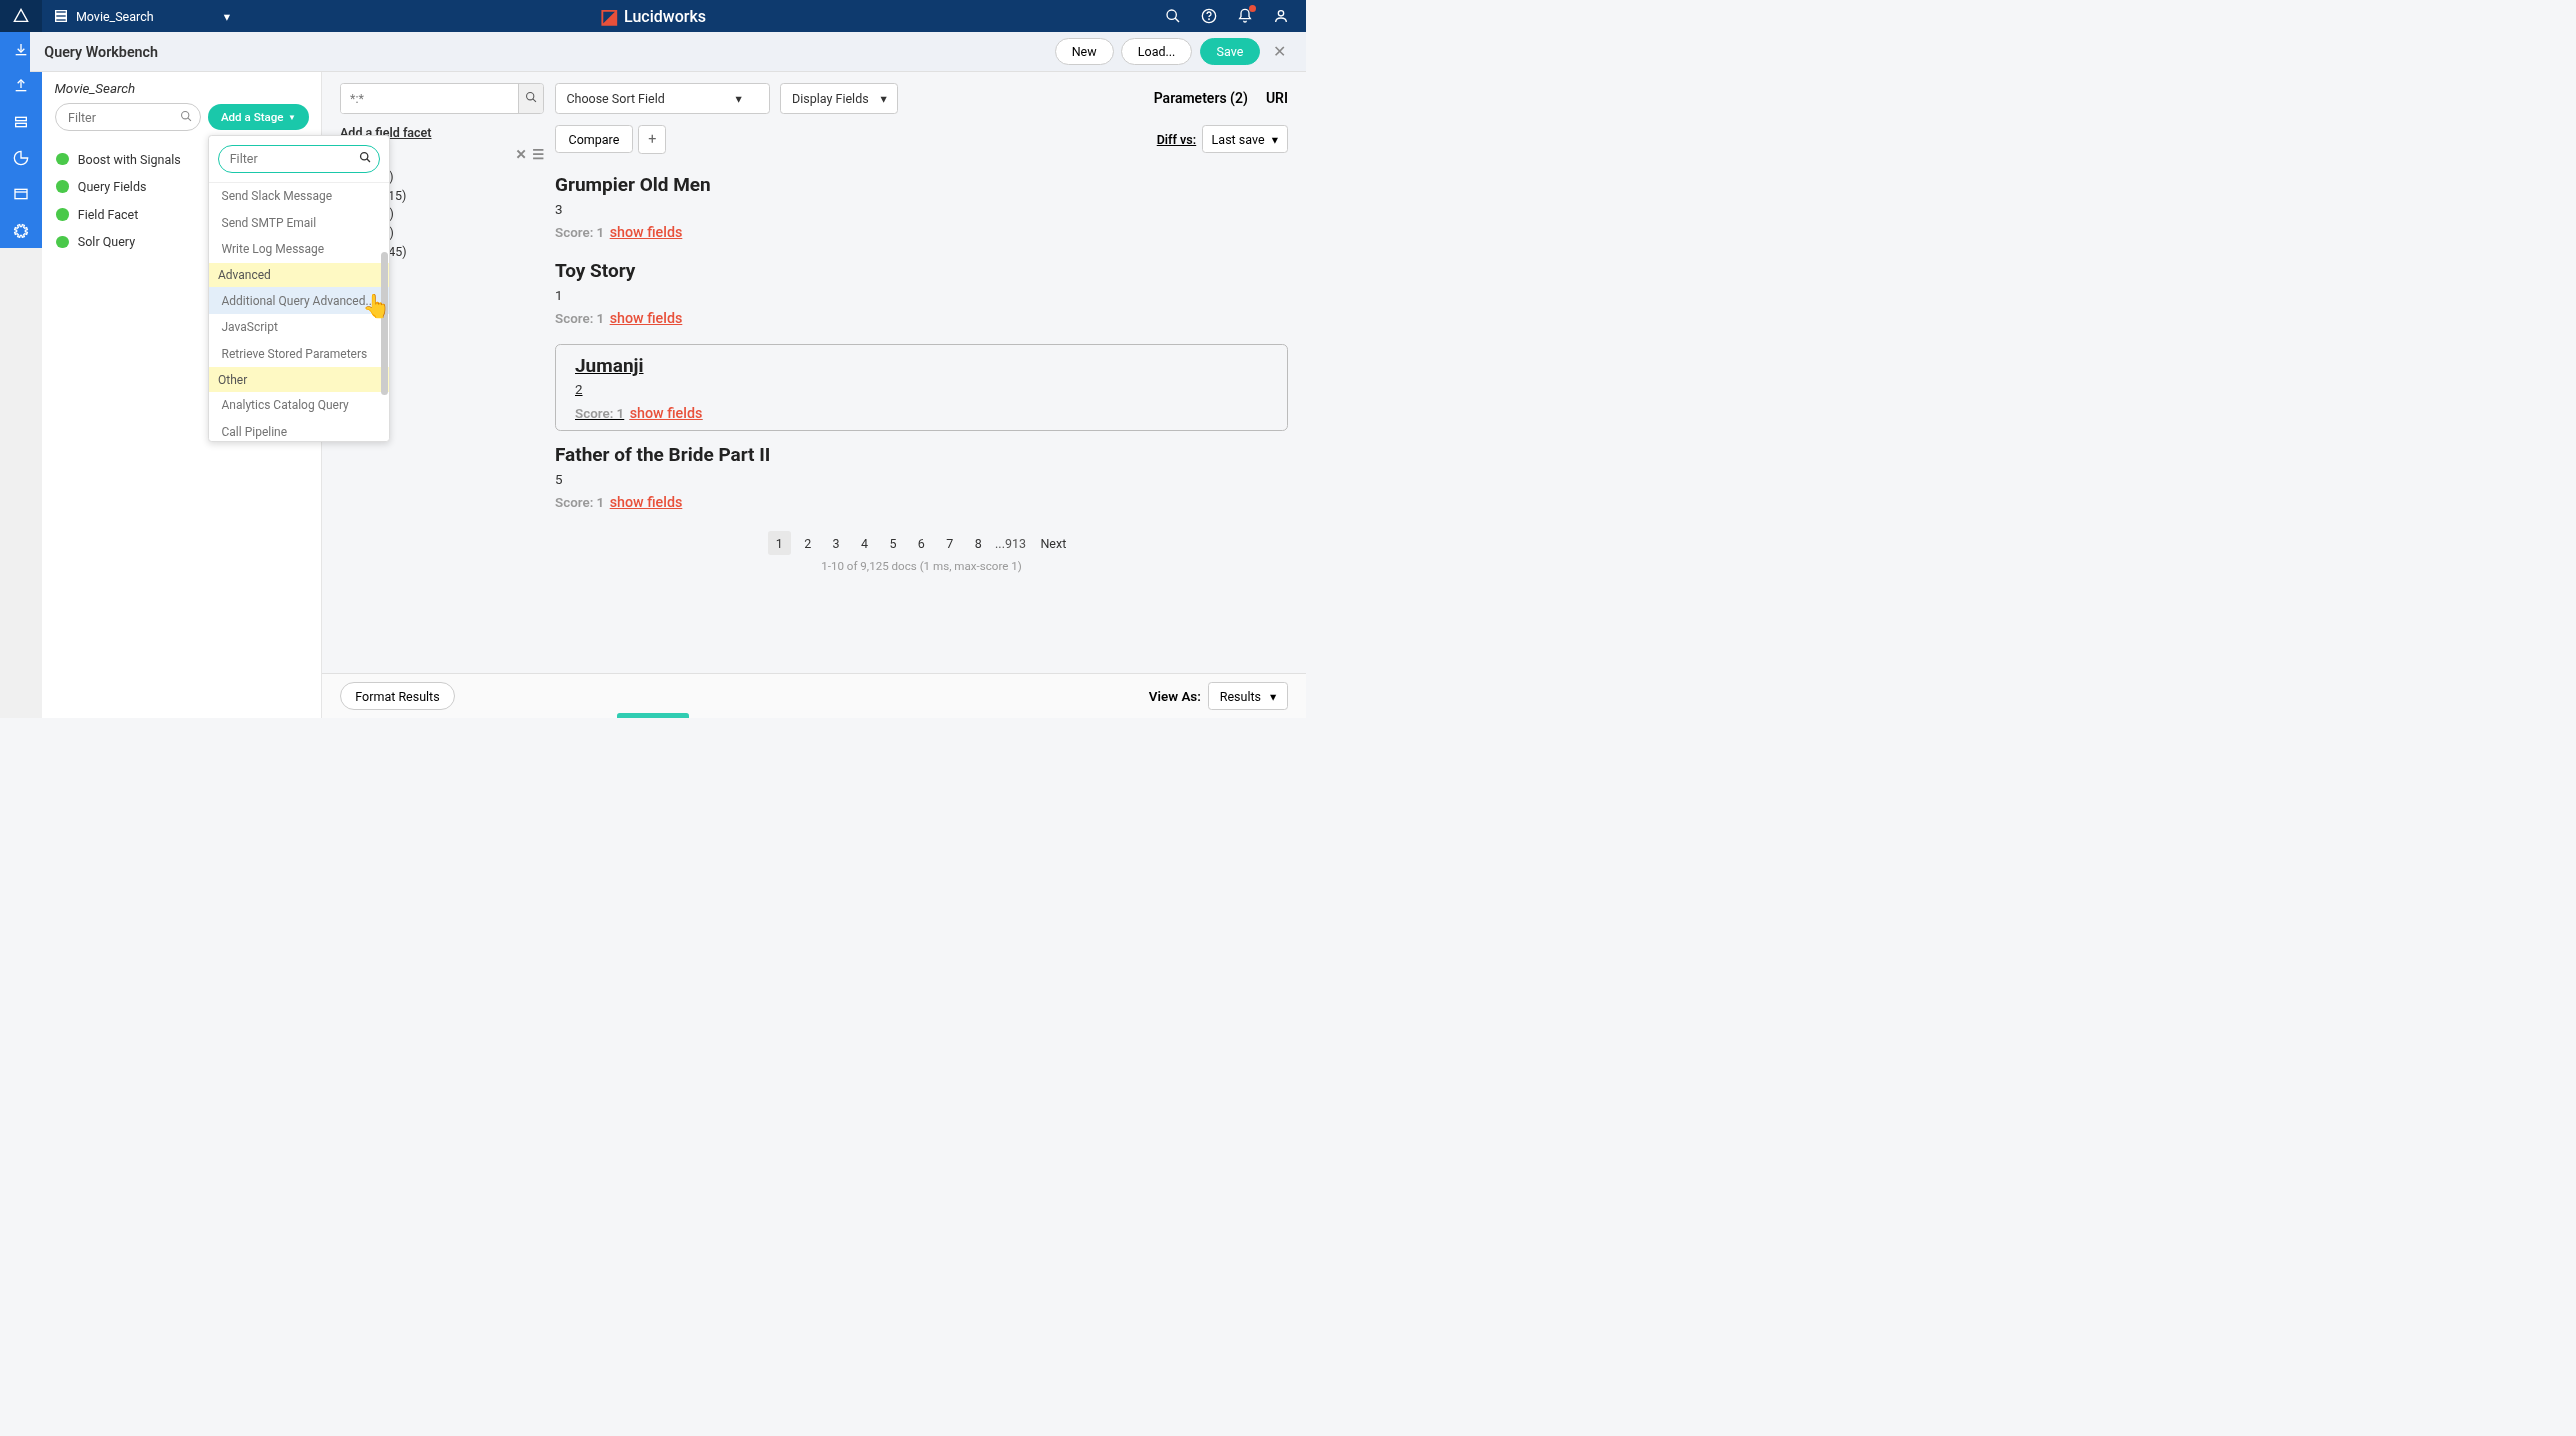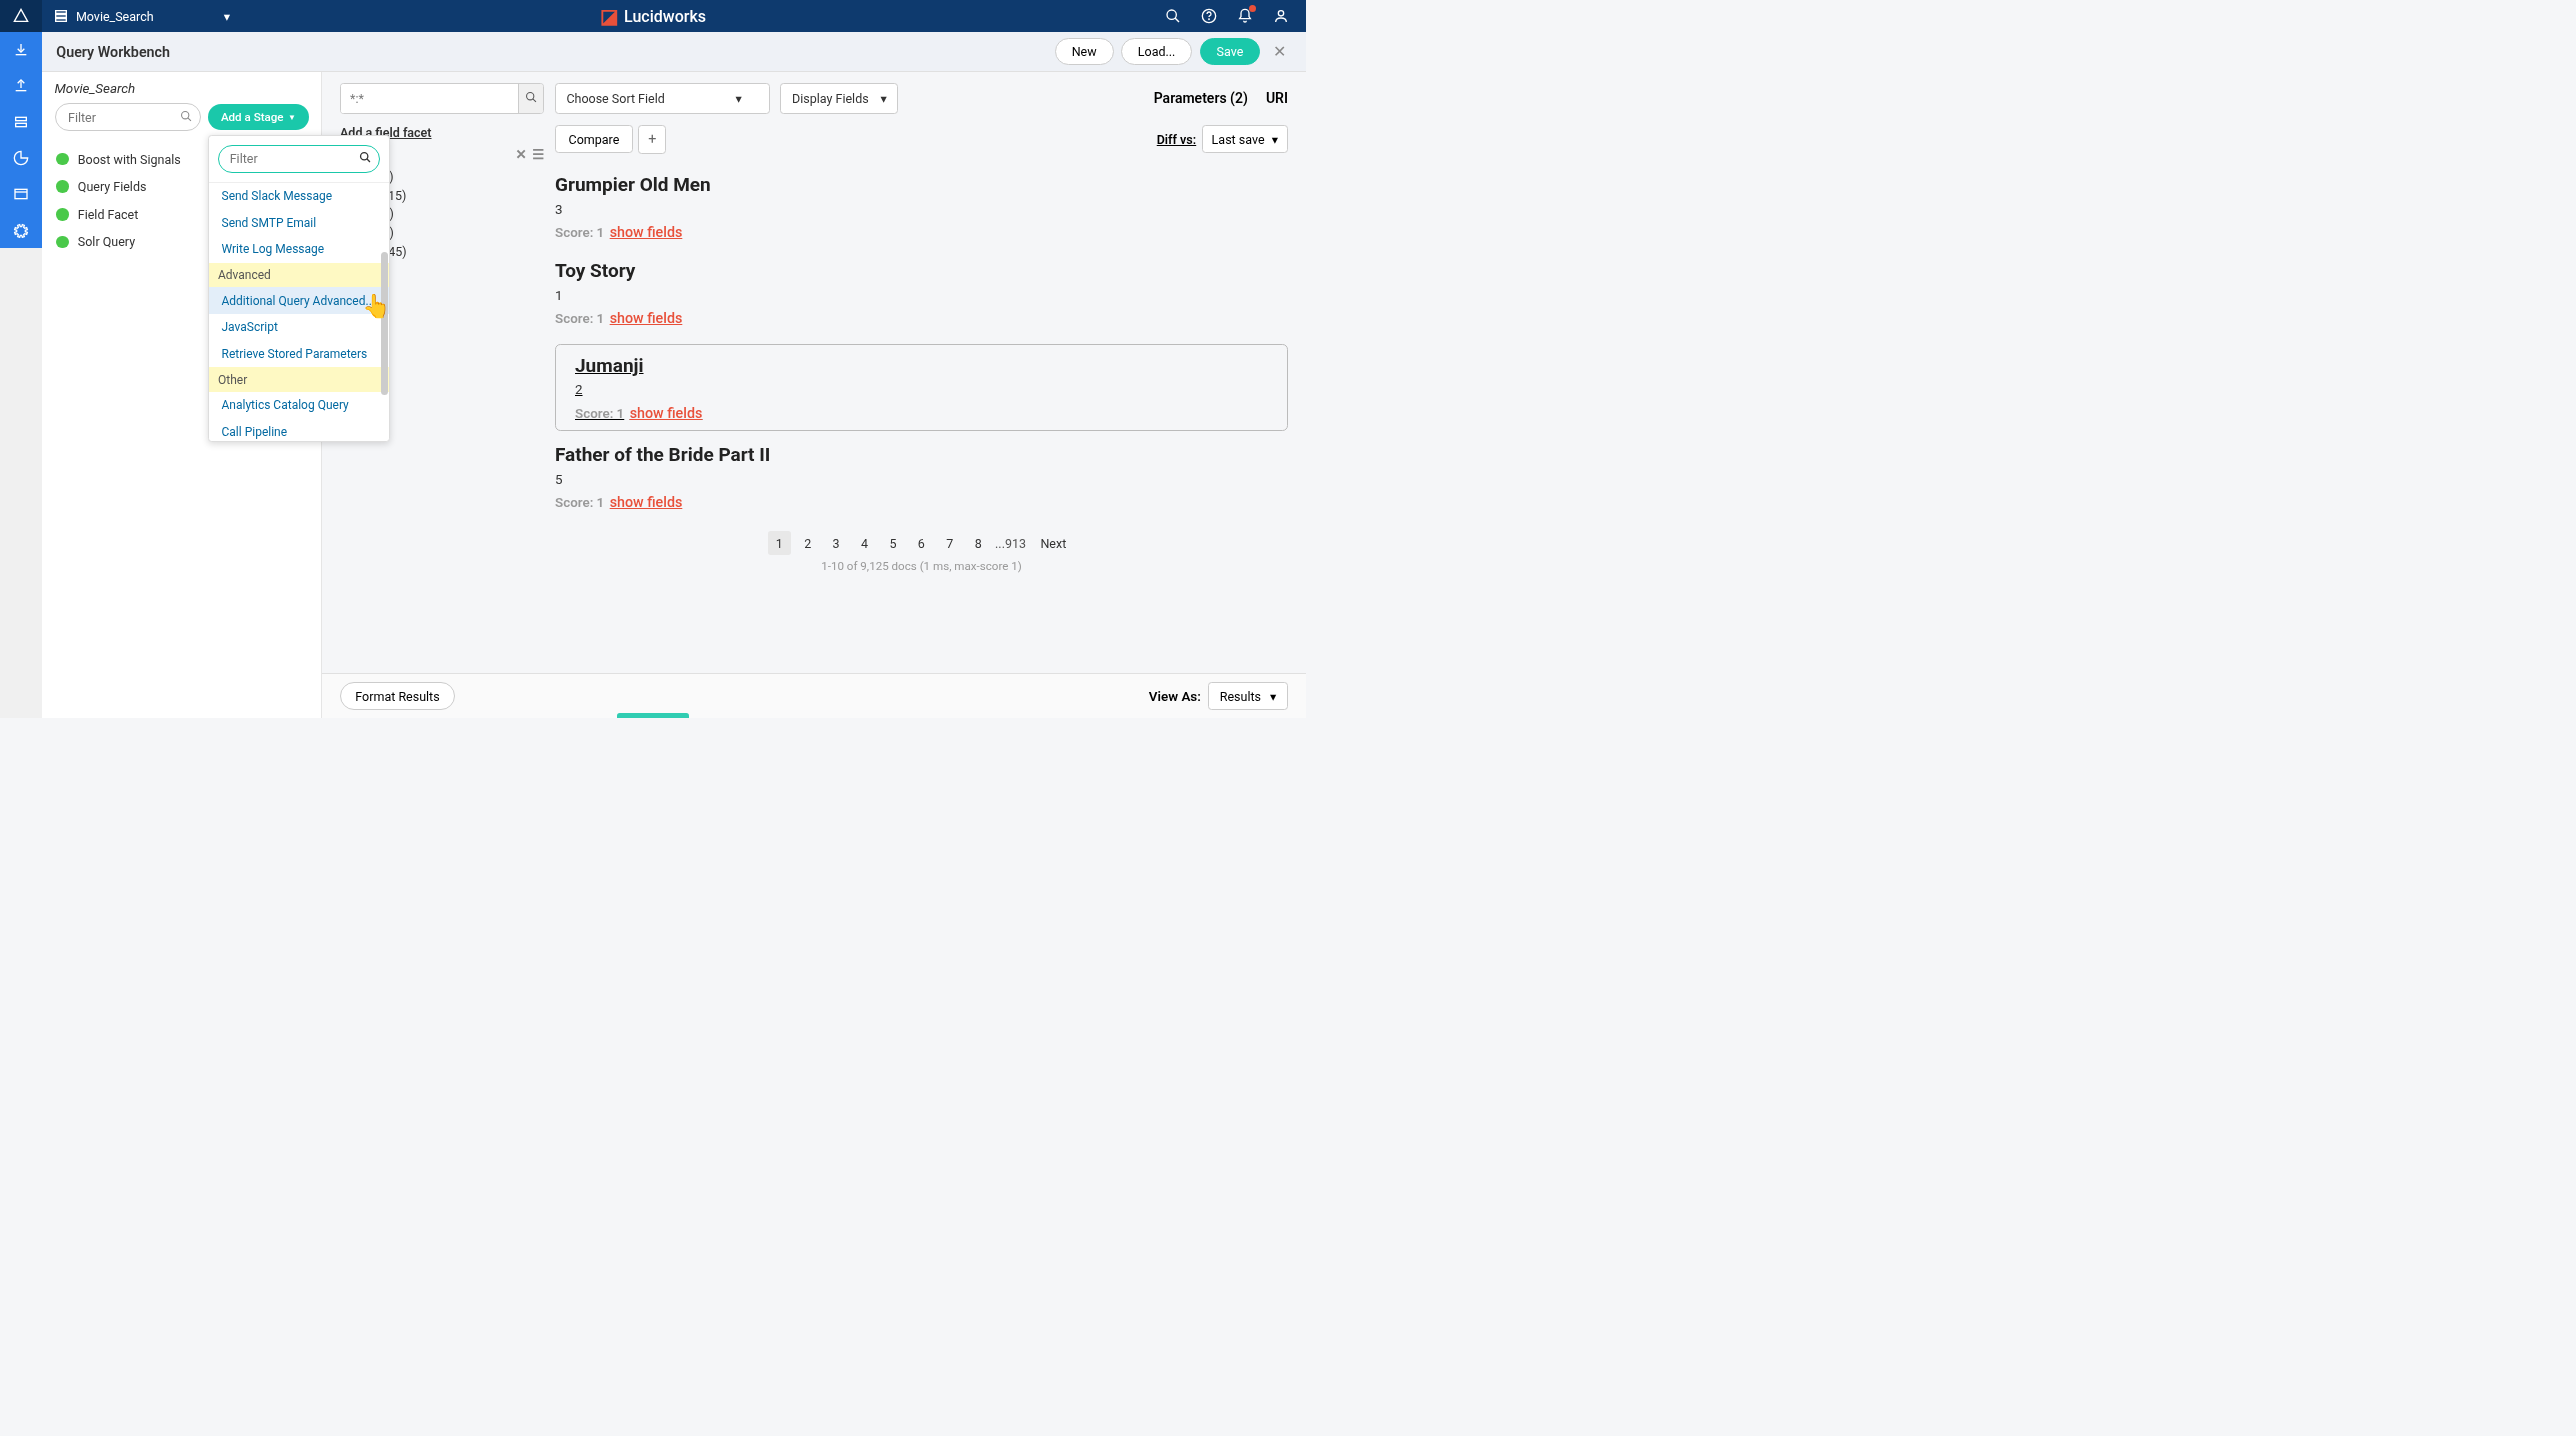--- a/index.html
+++ b/index.html
@@ -15,21 +15,21 @@
 .top-icons { margin-left: auto; display: flex; gap: 18px; padding-right: 16px; }
 .top-icons span { width: 18px; height: 18px; display: inline-flex; align-items: center; justify-content: center; font-size: 16px; cursor: pointer; }
 
 
 .left-nav { position: absolute; left: 0; top: 32px; bottom: 0; width: 42px; background: #f0f0f0; display: flex; flex-direction: column; }
 .left-nav .nav-item { width: 42px; height: 36px; display: flex; align-items: center; justify-content: center; }
 .left-nav .nav-item.active-group { background: #2b7de9; }
 .left-nav .nav-item svg, .left-nav .nav-item span { color: #fff; }
 
 
-.page-header { position: absolute; left: 42px; right: 0; top: 32px; height: 40px; background: #eef1f6; border-bottom: 0.9px solid #e0e0e0; display: flex; align-items: center; padding: 0 14.3px; }
+.page-header { position: absolute; left: 30px; right: 0; top: 32px; height: 40px; background: #eef1f6; border-bottom: 0.9px solid #e0e0e0; display: flex; align-items: center; padding: 0 14.3px; }
 .page-title { font-size: 14.3px; font-weight: 600; color: #333; }
 .page-header-right { margin-left: auto; display: flex; align-items: center; gap: 7.2px; }
 .btn { border: 0.9px solid #ccc; background: #fff; border-radius: 16px; padding: 5.4px 16px; font-size: 12.5px; cursor: pointer; }
 .btn-primary { background: #1ac8aa; border-color: #1ac8aa; color: #fff; }
 .btn-close-x { background: none; border: none; font-size: 16px; color: #888; cursor: pointer; padding: 0 5.4px; }
 
 
 .pipeline-panel { position: absolute; left: 42px; top: 72px; width: 280px; bottom: 0; background: #fff; border-right: 0.9px solid #e5e5e5; }
 .pipeline-header { padding: 9px 12.5px 7.2px; }
 .pipeline-name { font-style: italic; font-size: 13.4px; color: #333; margin-bottom: 7.2px; }
@@ -44,21 +44,21 @@
 .stage-item { display: flex; align-items: center; gap: 9px; padding: 6.3px 14.3px; font-size: 12.5px; color: #333; cursor: pointer; }
 .stage-dot { width: 12.5px; height: 12.5px; border-radius: 50%; background: #4ac94a; flex-shrink: 0; }
 
 
 .stage-dropdown { position: absolute; left: 208px; top: 135px; width: 182px; background: #fff; border: 0.9px solid #ddd; border-radius: 3.6px; box-shadow: 0 1.8px 7.2px rgba(0,0,0,0.15); z-index: 1000; overflow: hidden; }
 .dropdown-filter-wrap { padding: 9px; }
 .dropdown-filter { width: 100%; border: 1.3px solid #1ac8aa; border-radius: 16px; padding: 5.4px 27px 5.4px 10.7px; font-size: 12.5px; }
 .dropdown-filter-wrap { position: relative; }
 .dropdown-filter-icon { position: absolute; right: 18px; top: 50%; transform: translateY(-50%); color: #333; }
 .dropdown-scroll { max-height: 259px; overflow-y: auto; border-top: 0.9px solid #eee; }
-.dropdown-item { padding: 6.3px 12.5px; font-size: 12px; color: #0369a1; cursor: pointer; white-space: nowrap; overflow: hidden; text-overflow: ellipsis; }
+.dropdown-item { padding: 6.3px 12.5px; font-size: 12px; color: #737373; cursor: pointer; white-space: nowrap; overflow: hidden; text-overflow: ellipsis; }
 .dropdown-group { padding: 5.4px 9px; font-size: 12px; color: #555; background: #fef9c3; }
 .dropdown-item.highlighted { background: #e3eef9; }
 .dropdown-scrollbar-thumb { position: absolute; right: 0.9px; top: 116px; width: 7.2px; height: 143px; background: #ccc; border-radius: 3.6px; }
 .cursor-hand { position: absolute; left: 362px; top: 293px; z-index: 1100; font-size: 23px; }
 
 
 .main-area { position: absolute; left: 322px; top: 72px; right: 0; bottom: 45px; }
 .query-bar { display: flex; gap: 10.7px; align-items: center; padding: 10.7px 18px; }
 .query-input-wrap { display: flex; border: 0.9px solid #ccc; border-radius: 3.6px; overflow: hidden; width: 204px; }
 .query-input { border: none; padding: 7.2px 9px; font-size: 12.5px; flex: 1; color: #777; }

